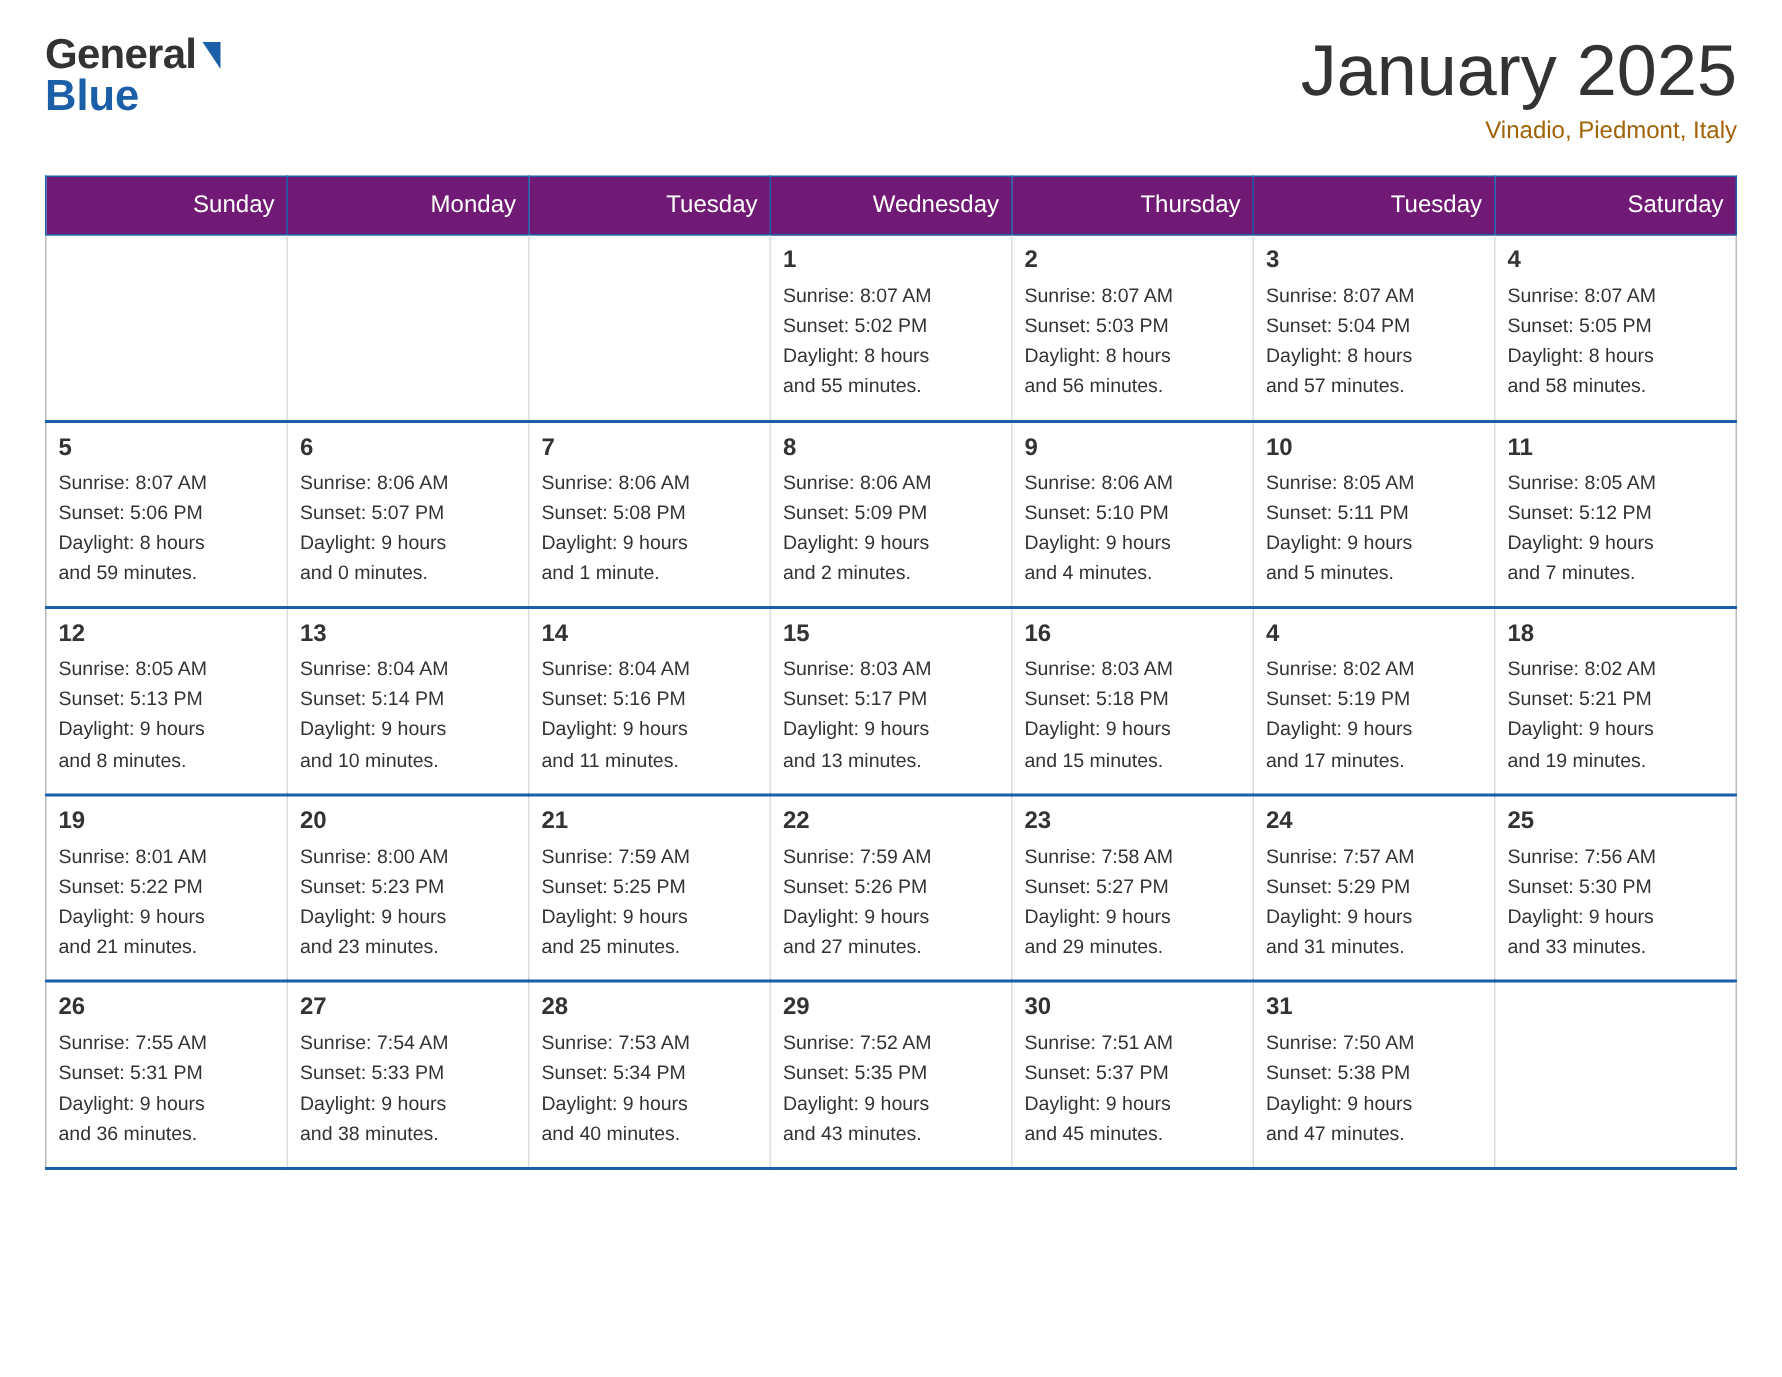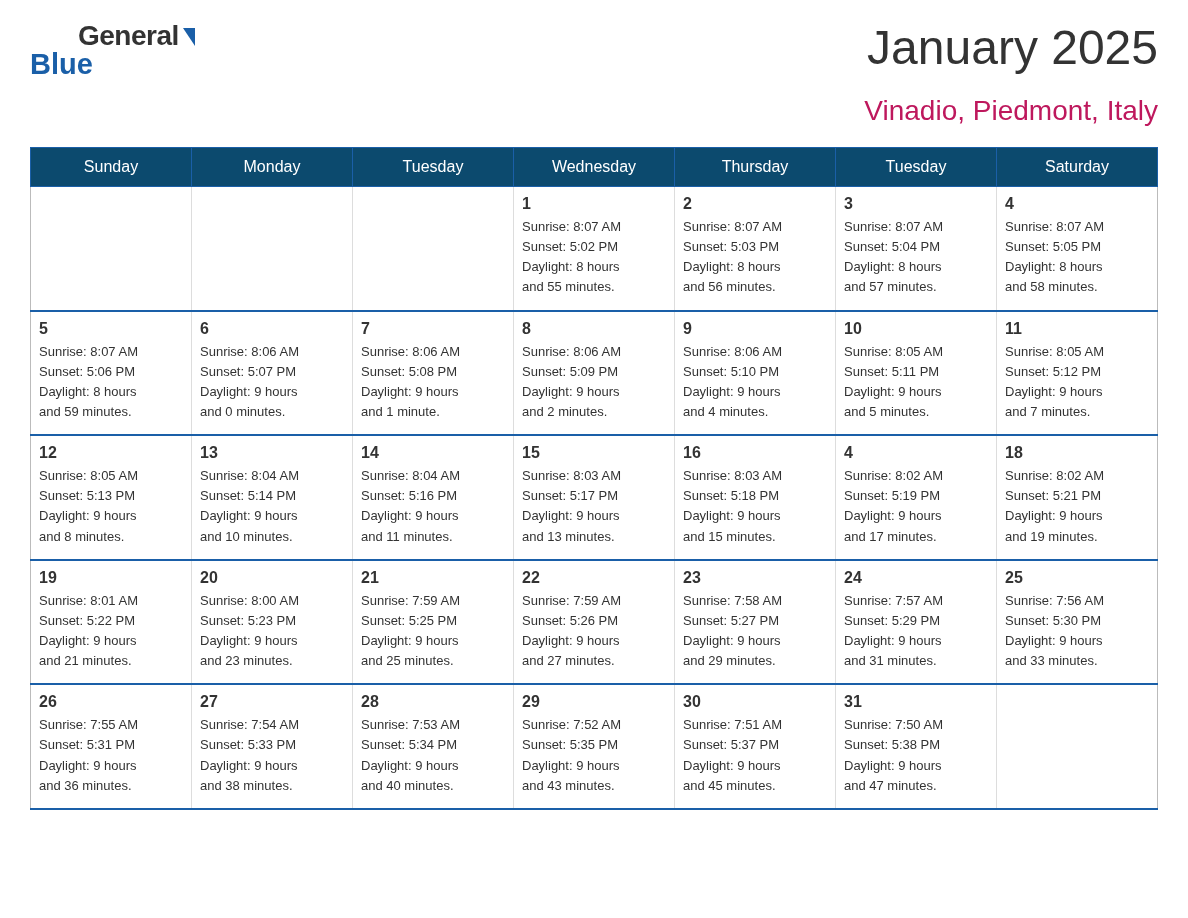--- a/index.html
+++ b/index.html
@@ -21,21 +21,20 @@
       flex-direction: column;
       align-items: flex-start;
     }
     .logo-general {
       font-size: 28px;
       font-weight: bold;
       color: #333;
       letter-spacing: -0.5px;
       display: flex;
       align-items: center;
-      margin-left: 48px;
     }
     .logo-triangle {
       width: 0;
       height: 0;
       border-left: 12px solid transparent;
       border-right: 0px solid transparent;
       border-top: 18px solid #1a5fa8;
       margin-left: 4px;
       margin-top: 2px;
     }
@@ -47,36 +46,36 @@
     }
     .title-section {
       text-align: right;
     }
     .month-title {
       font-size: 48px;
       font-weight: normal;
       color: #333;
     }
     .location {
-      font-size: 28px;
-      color: #be185d;
-      margin-top: 20px;
+      font-size: 16px;
+      color: #a16207;
+      margin-top: 4px;
     }
     .calendar {
       width: 100%;
       border-collapse: collapse;
       border: 1px solid #bbb;
     }
     .calendar thead tr th {
-      background-color: #0c4a6e;
+      background-color: #701a75;
       color: #fff;
       font-size: 16px;
       font-weight: normal;
       padding: 10px 8px;
-      text-align: center;
+      text-align: right;
       border: 1px solid #1a5fa8;
     }
     .calendar tbody tr {
       border-bottom: 2px solid #1a5fa8;
     }
     .calendar tbody tr td {
       vertical-align: top;
       padding: 8px 8px 12px 8px;
       font-size: 13px;
       color: #333;

